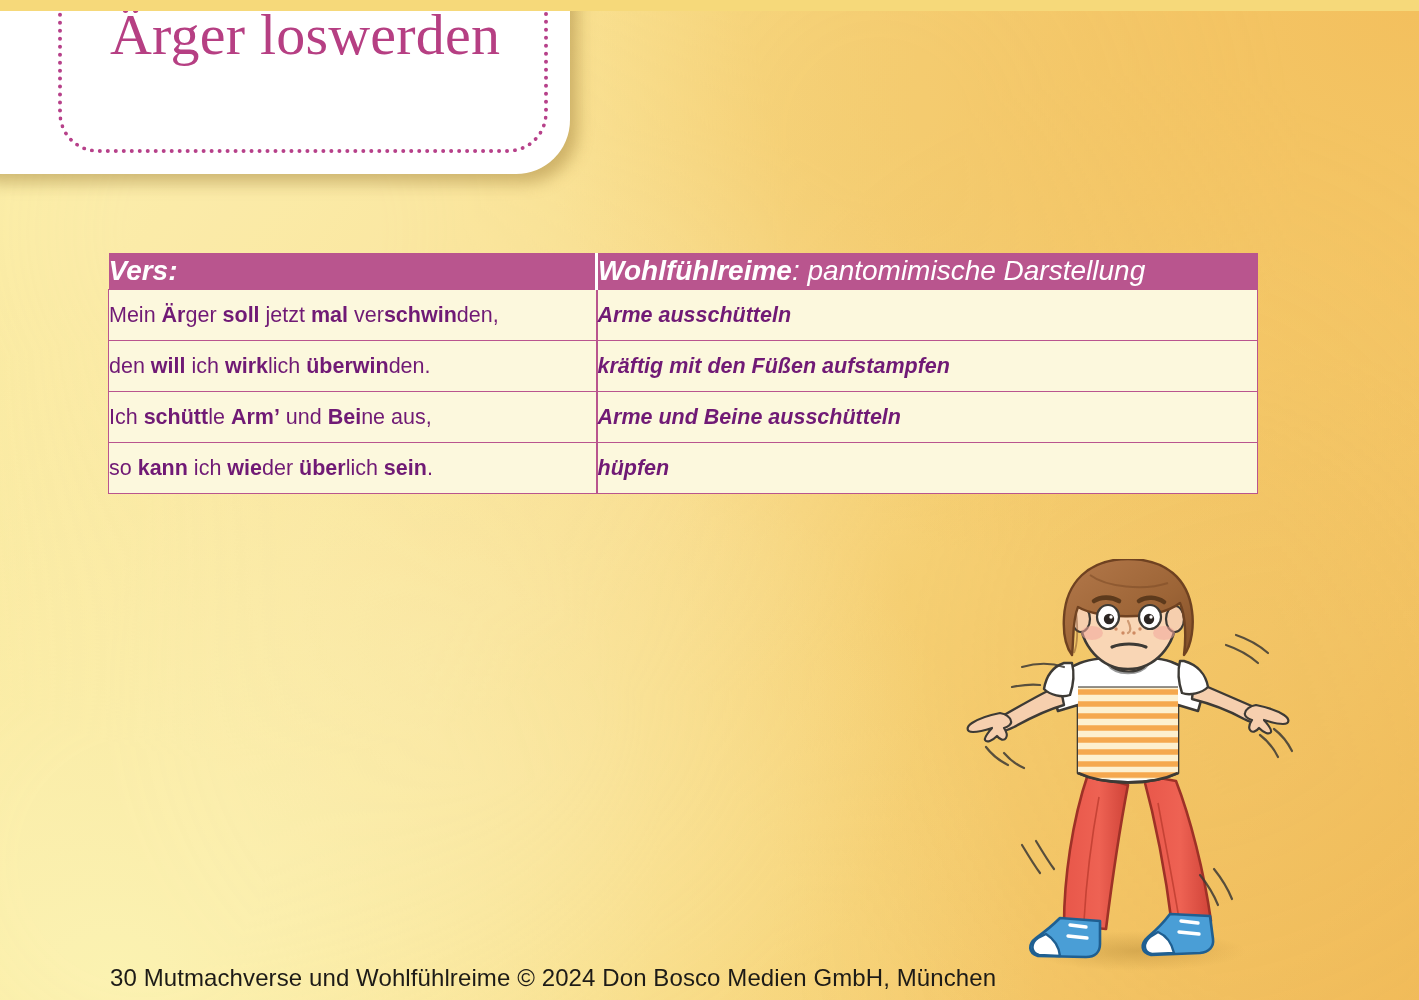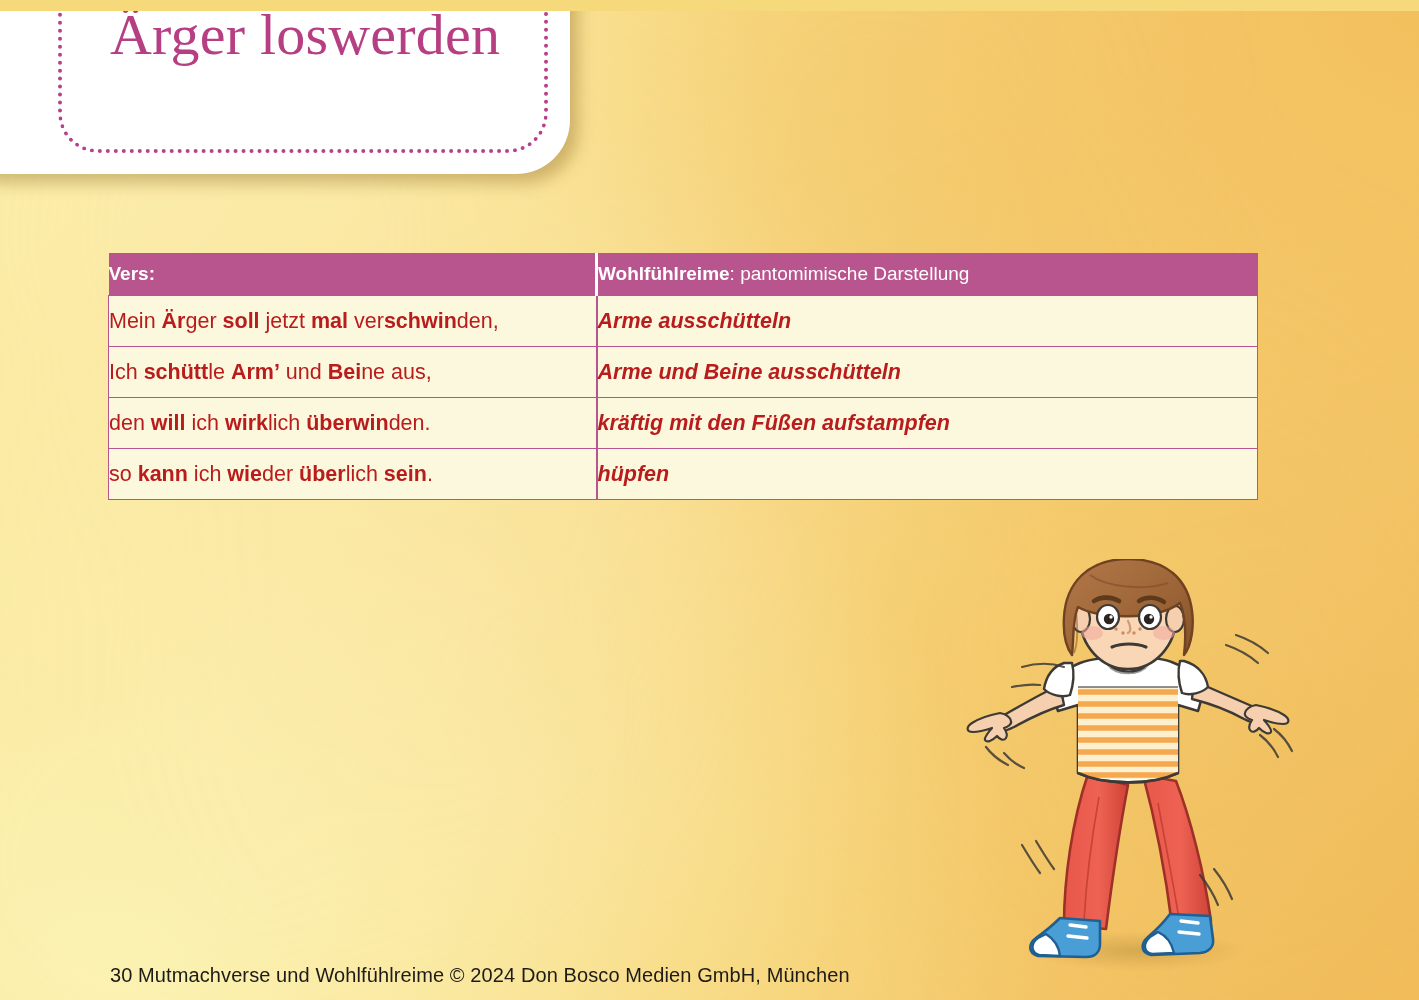--- a/index.html
+++ b/index.html
@@ -92,50 +92,51 @@
   #verse-table td, #verse-table th {
     padding: 0;
     margin: 0;
     vertical-align: middle;
     text-align: left;
   }
   .col-verse  { width: 488px; }
   .col-action { width: 661px; }
 
   thead th {
-    height: 42px;
+    height: 36px;
     background: #b9558e;
     color: #ffffff;
     font-weight: normal;
-    font-size: 19px;
+    font-size: 28px;
     padding: 0 0 0 16px;
+    font-style: italic;
   }
   thead th.th-action { border-left: 3px solid #ffffff; padding-left: 17px; }
   thead th b { font-weight: bold; }
 
   tbody td {
     height: 50px;
     background: #fcf8dd;
     font-size: 21.5px;
-    color: #b91c1c;
+    color: #701a75;
     padding: 0 10px 0 16px;
     border: 1px solid #b9558e;
     border-top-width: 1px;
     border-bottom-width: 1px;
   }
   tbody tr td.cell-verse  { border-right: 2px solid #b9558e; }
   tbody td.cell-action    { font-style: italic; font-weight: bold; }
   tbody td b { font-weight: bold; }
 
   
   #footer {
     position: absolute;
     left: 110px;
     top: 953px;
-    font-size: 20px;
+    font-size: 24px;
     color: #1d1b17;
     letter-spacing: .1px;
     white-space: nowrap;
     z-index: 4;
   }
 
   
   #illustration {
     position: absolute;
     left: 960px;
@@ -171,26 +172,26 @@
           <b>Wohlfühlreime</b><span>: pantomimische Darstellung</span>
         </th>
       </tr>
     </thead>
     <tbody id="verse-body">
         <tr>
           <td class="cell-verse">Mein <b>Är</b>ger <b>soll</b> jetzt <b>mal</b> ver<b>schwin</b>den,</td>
           <td class="cell-action">Arme ausschütteln</td>
         </tr>
         <tr>
+          <td class="cell-verse">den <b>will</b> ich <b>wirk</b>lich <b>über</b><b>win</b>den.</td>
+          <td class="cell-action">kräftig mit den Füßen aufstampfen</td>
+        </tr>
+        <tr>
           <td class="cell-verse">Ich <b>schütt</b>le <b>Arm’</b> und <b>Bei</b>ne aus,</td>
           <td class="cell-action">Arme und Beine ausschütteln</td>
-        </tr>
-        <tr>
-          <td class="cell-verse">den <b>will</b> ich <b>wirk</b>lich <b>über</b><b>win</b>den.</td>
-          <td class="cell-action">kräftig mit den Füßen aufstampfen</td>
         </tr>
         <tr>
           <td class="cell-verse">so <b>kann</b> ich <b>wie</b>der <b>über</b>lich <b>sein</b>.</td>
           <td class="cell-action">hüpfen</td>
         </tr>
       </tbody>
   </table>
 
   <div id="footer">30 Mutmachverse und Wohlfühlreime © 2024 Don Bosco Medien GmbH, München</div>
 

